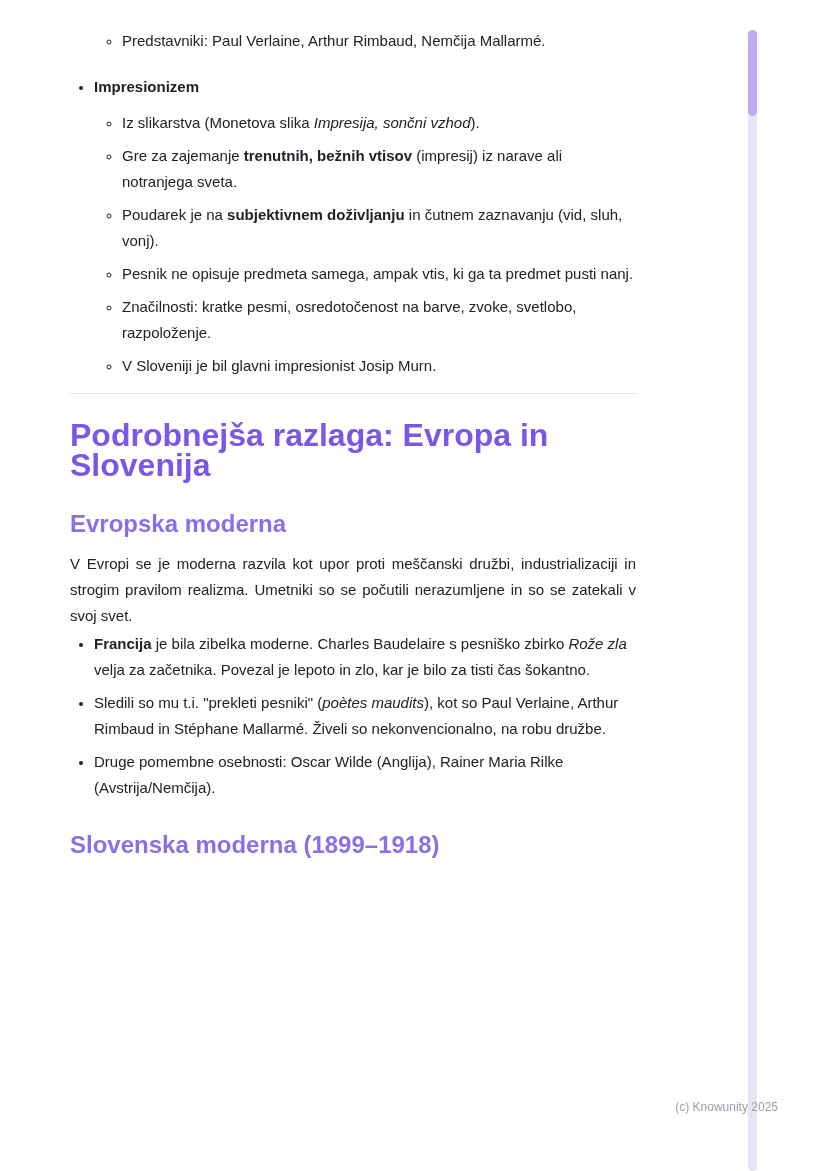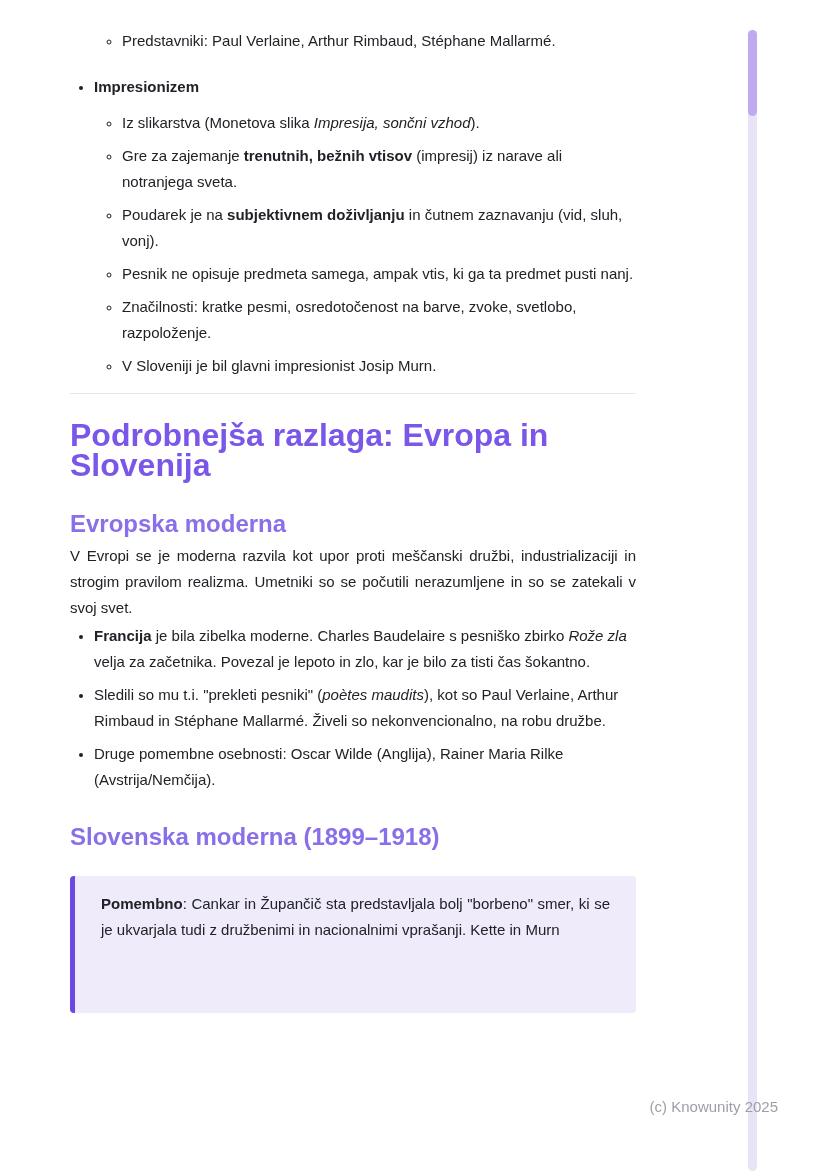--- a/index.html
+++ b/index.html
@@ -43,37 +43,37 @@
   }
   h2 {
     margin-top: 32px;
     font-size: 24px;
     line-height: 23px;
     font-weight: 700;
     color: var(--subheading, #8a6fe8);
   }
   h2.slovenska { }
   p.body-par {
-    margin-top: 8px;
+    margin-top: 16px;
     text-align: justify;
   }
   ul.spaced { margin-top: 2px; }
   .callout {
     margin-top: 28px;
     background: var(--callout-bg, #efebfb);
     border-left: 5px solid var(--callout-border, #6c47e4);
     border-radius: 4px;
     padding: 15px 26px 70px 26px;
   }
   .callout p { text-align: justify; }
   .watermark {
     position: absolute;
     right: 50px;
     top: 1100px;
-    font-size: 15px;
+    font-size: 12px;
     line-height: 14px;
     color: #9e9ea7;
     z-index: 3;
   }
   .scroll-track {
     position: absolute;
     right: 71px;
     top: 30px;
     width: 9px;
     height: 1141px;
@@ -88,21 +88,21 @@
     background: var(--scrollbar-thumb, #bfa9ef);
   }
 </style>
 </head>
 <body>
 
 <div class="page">
   <main class="content">
 
     <ul class="top-list">
-      <li>Predstavniki: Paul Verlaine, Arthur Rimbaud, Stéphane Mallarmé.</li>
+      <li>Predstavniki: Paul Verlaine, Arthur Rimbaud, Nemčija Mallarmé.</li>
     </ul>
 
     <ul class="main-list">
       <li>
         <span><span class="b">Impresionizem</span></span>
         <ul class="sub-list">
           <li>Iz slikarstva (Monetova slika <span class="i">Impresija, sončni vzhod</span>).</li>
           <li>Gre za zajemanje <span class="b">trenutnih, bežnih vtisov</span> (impresij) iz narave ali notranjega sveta.</li>
           <li>Poudarek je na <span class="b">subjektivnem doživljanju</span> in čutnem zaznavanju (vid, sluh, vonj).</li>
           <li>Pesnik ne opisuje predmeta samega, ampak vtis, ki ga ta predmet pusti nanj.</li>
@@ -120,23 +120,20 @@
     <p class="body-par">V Evropi se je moderna razvila kot upor proti meščanski družbi, industrializaciji in strogim pravilom realizma. Umetniki so se počutili nerazumljene in so se zatekali v svoj svet.</p>
 
     <ul class="main-list spaced">
       <li><span class="b">Francija</span> je bila zibelka moderne. Charles Baudelaire s pesniško zbirko <span class="i">Rože zla</span> velja za začetnika. Povezal je lepoto in zlo, kar je bilo za tisti čas šokantno.</li>
       <li>Sledili so mu t.i. "prekleti pesniki" (<span class="i">poètes maudits</span>), kot so Paul Verlaine, Arthur Rimbaud in Stéphane Mallarmé. Živeli so nekonvencionalno, na robu družbe.</li>
       <li>Druge pomembne osebnosti: Oscar Wilde (Anglija), Rainer Maria Rilke (Avstrija/Nemčija).</li>
     </ul>
 
     <h2 class="slovenska">Slovenska moderna (1899–1918)</h2>
 
-    <aside class="callout">
-      <p><span class="b">Pomembno</span>: Cankar in Župančič sta predstavljala bolj "borbeno" smer, ki se je ukvarjala tudi z družbenimi in nacionalnimi vprašanji. Kette in Murn</p>
-    </aside>
 
   </main>
 
   <span class="watermark">(c) Knowunity 2025</span>
 
   <div class="scroll-track">
     <div class="scroll-thumb"></div>
   </div>
 </div>
 

